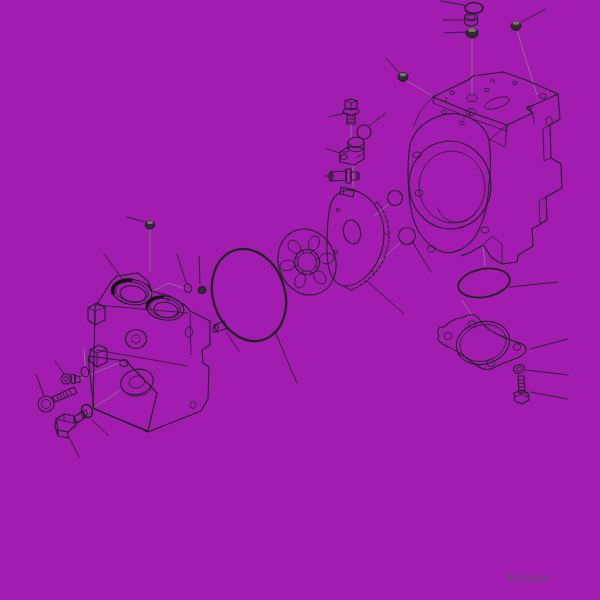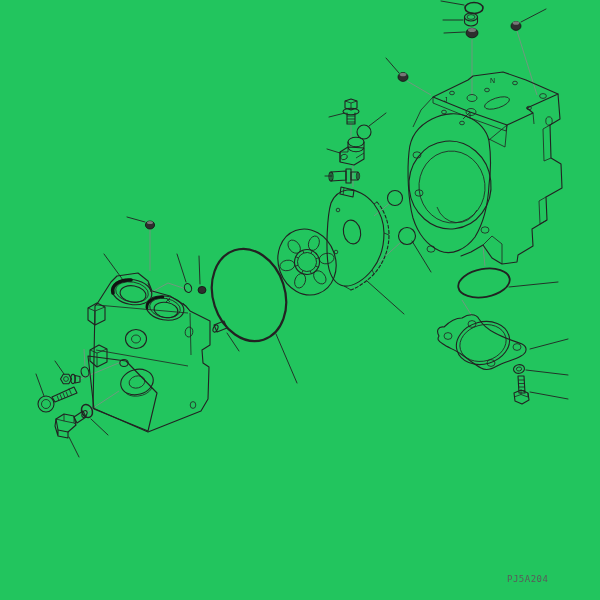--- a/index.html
+++ b/index.html
@@ -1,16 +1,16 @@
 <!DOCTYPE html>
 <html><head>
 <meta charset="utf-8">
 <style>
   html,body{margin:0;padding:0;background:#ffffff;}
-  .stage{position:relative;width:600px;height:600px;background:#22c55e;overflow:hidden;
+  .stage{position:relative;width:600px;height:600px;background:#a21caf;overflow:hidden;
          font-family:"Liberation Sans",sans-serif;}
   svg{display:block}
   .part{fill:none;stroke:#222222;stroke-width:1.1;stroke-linejoin:round;stroke-linecap:round;}
   .detail{fill:none;stroke:#222222;stroke-width:0.8;stroke-linejoin:round;}
   .leader{fill:none;stroke:#222222;stroke-width:0.9;stroke-linecap:round;}
   .thin{fill:none;stroke:#8a8a8a;stroke-width:0.75;}
   .darkfill{fill:#2e2e2e;stroke:#111;stroke-width:0.8;}
   .heavy{fill:none;stroke:#111111;stroke-linecap:round;}
   .dash{stroke-dasharray:3 2.2;}
   text.mark{font-family:"Liberation Sans",sans-serif;font-size:7px;fill:#222;}

